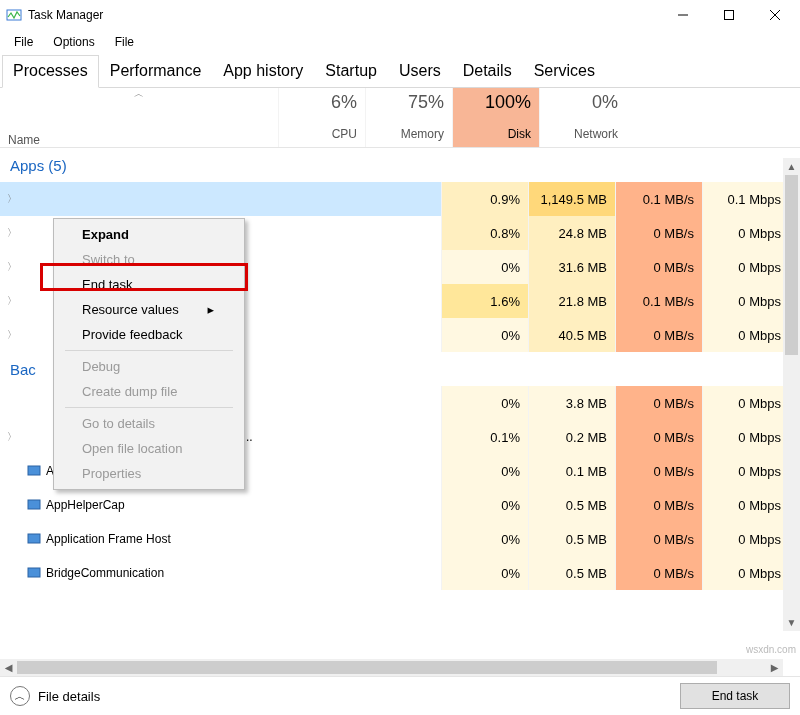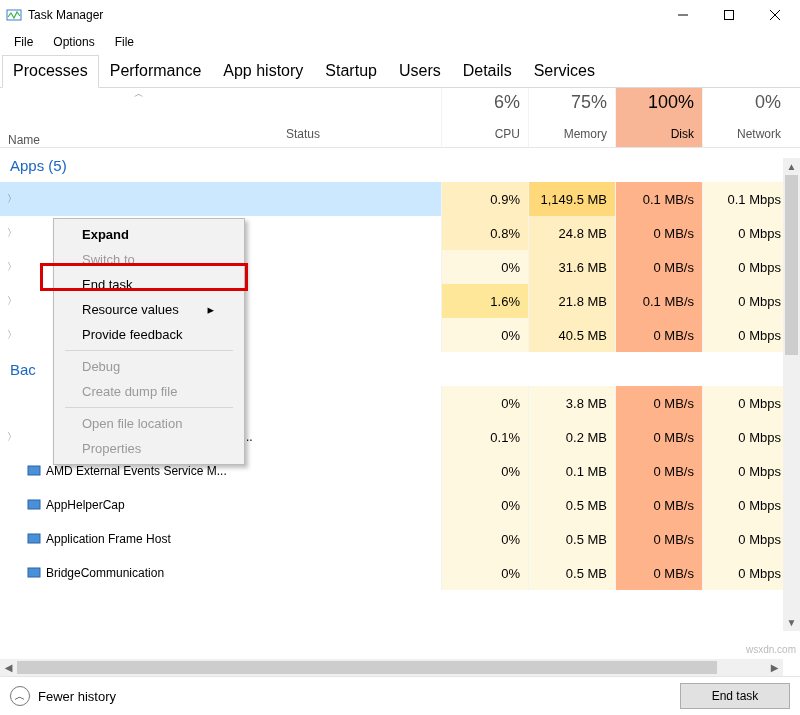--- a/index.html
+++ b/index.html
@@ -135,23 +135,20 @@
 </div>
 
 <div class="grid">
   <div class="header-row">
     <div class="c-name">
       <div class="name-label-wrap">
         <span class="sorter">︿</span>
         <span class="colhdr">Name</span>
       </div>
     </div>
-    <div class="c-status">
-      <span class="colhdr">Status</span>
-    </div>
     <div class="mcol">
       <span class="pct">6%</span>
       <span class="lbl">CPU</span>
     </div>
     <div class="mcol">
       <span class="pct">75%</span>
       <span class="lbl">Memory</span>
     </div>
     <div class="mcol hot">
       <span class="pct">100%</span>
@@ -317,36 +314,37 @@
   <div class="btn">◀</div>
   <div class="track">
       <div class="thumb"></div>
     </div>
   <div class="btn">▶</div>
 </div>
 
 <div class="statusbar">
   <div class="fewer">
     <span class="circlebtn">︿</span>
-    <span>Fewer history</span>
+    <span>File details</span>
   </div>
   <div class="endtask">End task</div>
 </div>
 
 <div class="ctxmenu">
   <div class="ctxitem bold">Expand</div>
   <div class="ctxitem disabled">Switch to</div>
   <div class="ctxitem">End task</div>
   <div class="ctxitem">
       <span>Resource values</span>
       <span>▸</span>
     </div>
   <div class="ctxitem">Provide feedback</div>
   <div class="ctxsep"></div>
   <div class="ctxitem disabled">Debug</div>
   <div class="ctxitem disabled">Create dump file</div>
   <div class="ctxsep"></div>
+  <div class="ctxitem disabled">Go to details</div>
   <div class="ctxitem disabled">Open file location</div>
   <div class="ctxitem disabled">Properties</div>
 </div>
 <div class="ctx-redbox"></div>
 
 <div class="watermark">wsxdn.com</div>
 
 </body></html>

